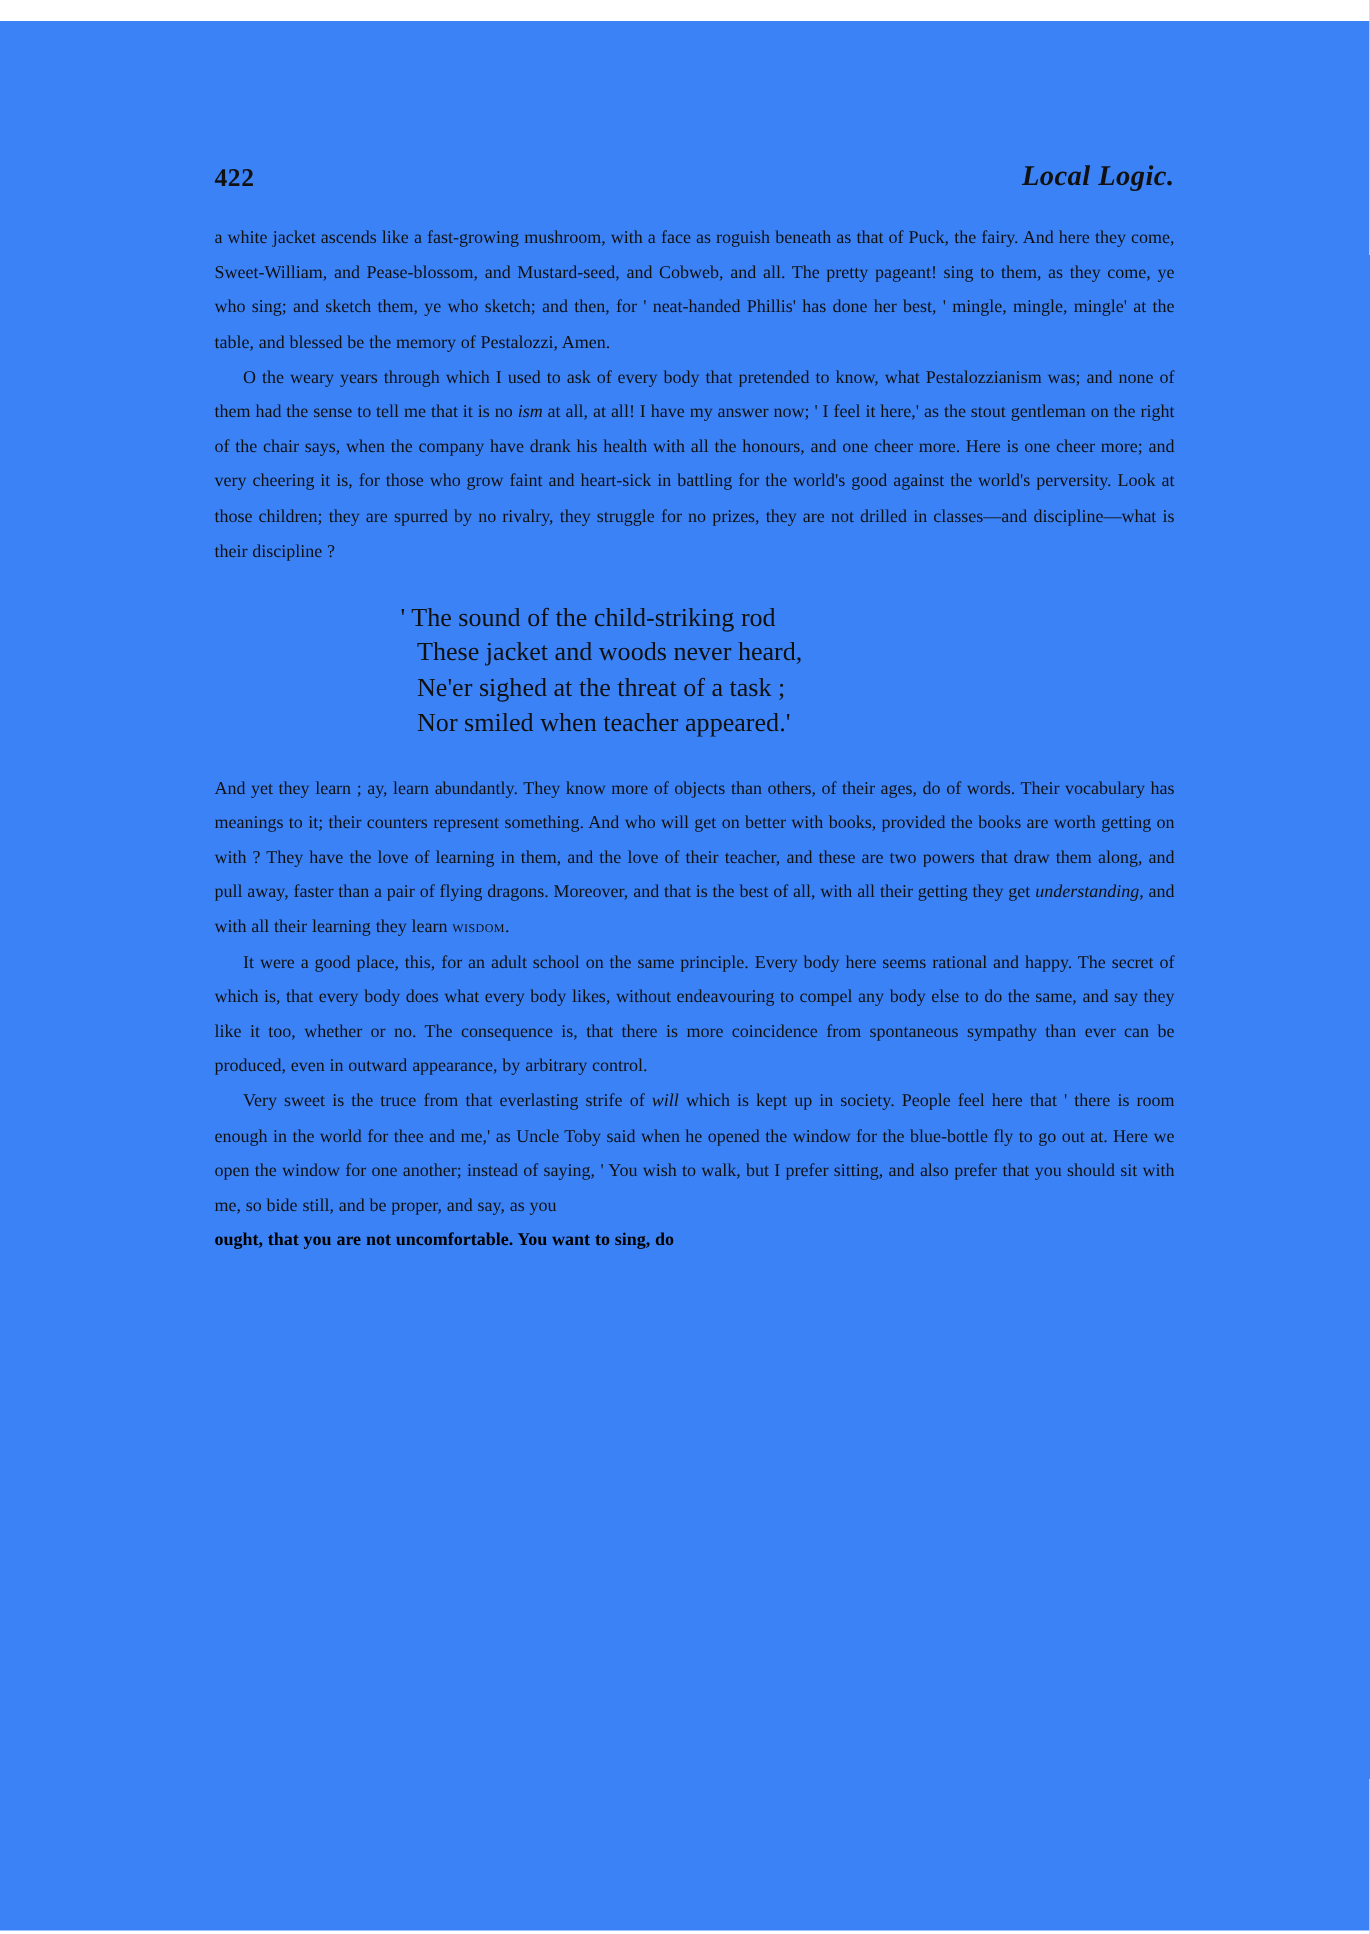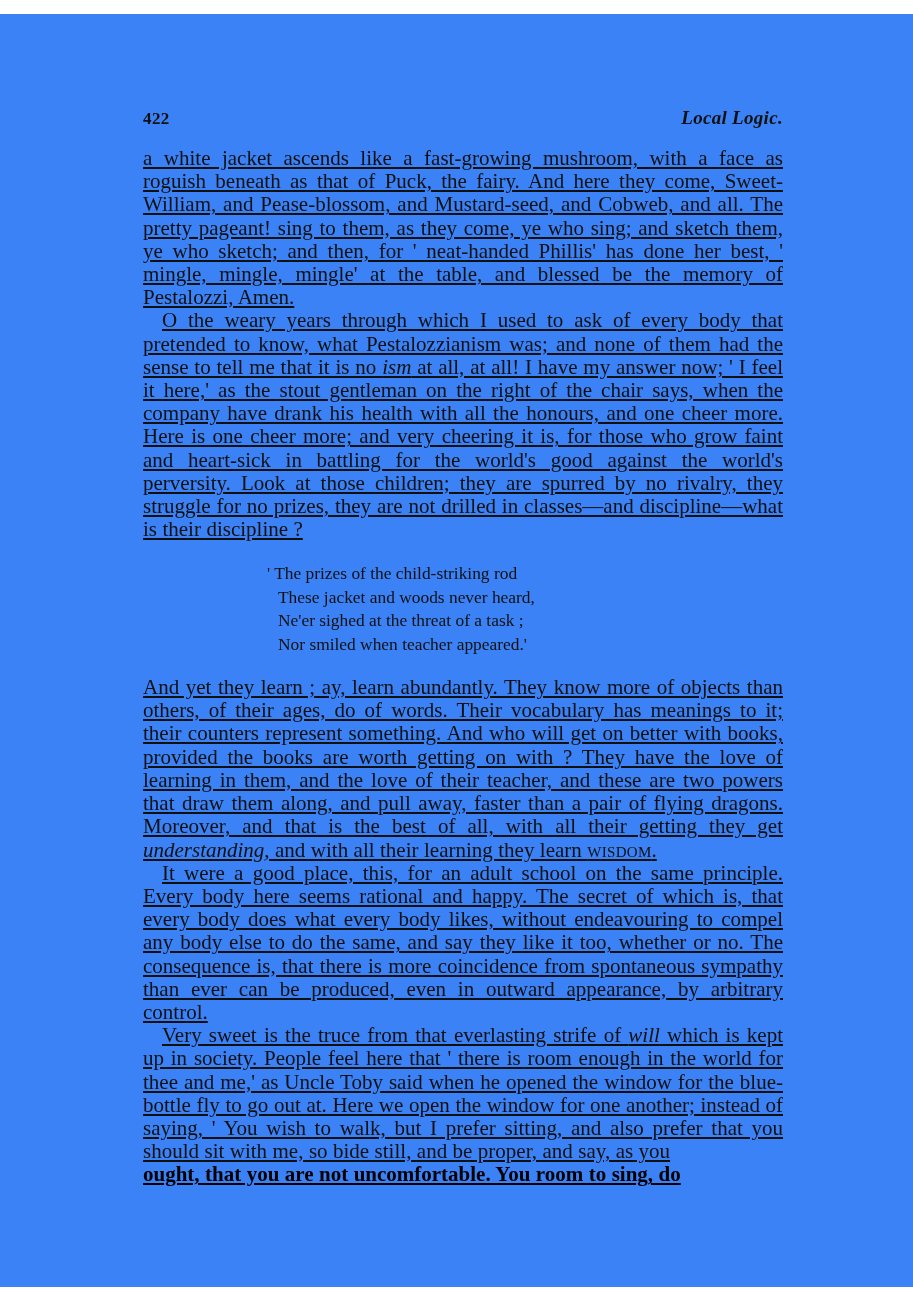--- a/index.html
+++ b/index.html
@@ -58,28 +58,27 @@
   
   .text-column {
     position: absolute;
     left: 143px;
     top: 133px;
     width: 640px;
   }
 
   p.para {
     margin: 0;
-    font-size: 21px;
+    font-size: 12px;
     line-height: 23.2px;
     text-align: justify;
     text-align-last: left;
     color: #101010;
     word-spacing: 0.2px;
     hyphens: none;
-    text-decoration: underline;
   }
 
   p.para.indent {
     text-indent: 19px;
   }
 
   p.para.flush {
     text-indent: 0;
   }
 
@@ -135,29 +134,29 @@
   </div>
 
   <div class="text-column">
 
     <p class="para flush"><span>a white jacket ascends like a fast-growing mushroom, with a face as roguish beneath as that of Puck, the fairy.  And here they come, Sweet-William, and Pease-blossom, and Mustard-seed, and Cobweb, and all.  The pretty pageant! sing to them, as they come, ye who sing; and sketch them, ye who sketch; and then, for ' neat-handed Phillis' has done her best, ' mingle, mingle, mingle' at the table, and blessed be the memory of Pestalozzi, Amen.</span></p>
 
     <p class="para indent"><span>O the weary years through which I used to ask of every body that pretended to know, what Pestalozzianism was; and none of them had the sense to tell me that it is no </span><em class="it">ism</em><span> at all, at all!  I have my answer now; ' I feel it here,' as the stout gentleman on the right of the chair says, when the company have drank his health with all the honours, and one cheer more.  Here is one cheer more; and very cheering it is, for those who grow faint and heart-sick in battling for the world's good against the world's perversity.  Look at those children; they are spurred by no rivalry, they struggle for no prizes, they are not drilled in classes—and discipline—what is their discipline ?</span></p>
 
     <div class="verse-block">
       <ul class="verse">
-        <li class="first-line">' The prizes of the child-striking rod</li>
+        <li class="first-line">' The sound of the child-striking rod</li>
         <li>These jacket and woods never heard,</li>
         <li>Ne'er sighed at the threat of a task ;</li>
         <li>Nor smiled when teacher appeared.'</li>
       </ul>
     </div>
 
     <p class="para flush"><span>And yet they learn ; ay, learn abundantly.  They know more of objects than others, of their ages, do of words.  Their vocabulary has meanings to it; their counters represent something.  And who will get on better with books, provided the books are worth getting on with ?  They have the love of learning in them, and the love of their teacher, and these are two powers that draw them along, and pull away, faster than a pair of flying dragons. Moreover, and that is the best of all, with all their getting they get </span><em class="it">understanding</em><span>, and with all their learning they learn </span><span class="smallcaps">wisdom</span><span>.</span></p>
 
     <p class="para indent"><span>It were a good place, this, for an adult school on the same principle.  Every body here seems rational and happy.  The secret of which is, that every body does what every body likes, without endeavouring to compel any body else to do the same, and say they like it too, whether or no.  The consequence is, that there is more coincidence from spontaneous sympathy than ever can be produced, even in outward appearance, by arbitrary control.</span></p>
 
     <p class="para indent"><span>Very sweet is the truce from that everlasting strife of </span><em class="it">will</em><span> which is kept up in society.  People feel here that ' there is room enough in the world for thee and me,' as Uncle Toby said when he opened the window for the blue-bottle fly to go out at. Here we open the window for one another; instead of saying, ' You wish to walk, but I prefer sitting, and also prefer that you should sit with me, so bide still, and be proper, and say, as you </span></p>
 
-    <p class="para flush heavy-ink">ought, that you are not uncomfortable.  You room to sing, do</p>
+    <p class="para flush heavy-ink">ought, that you are not uncomfortable.  You want to sing, do</p>
 
   </div>
 </div>
 
 </body></html>

